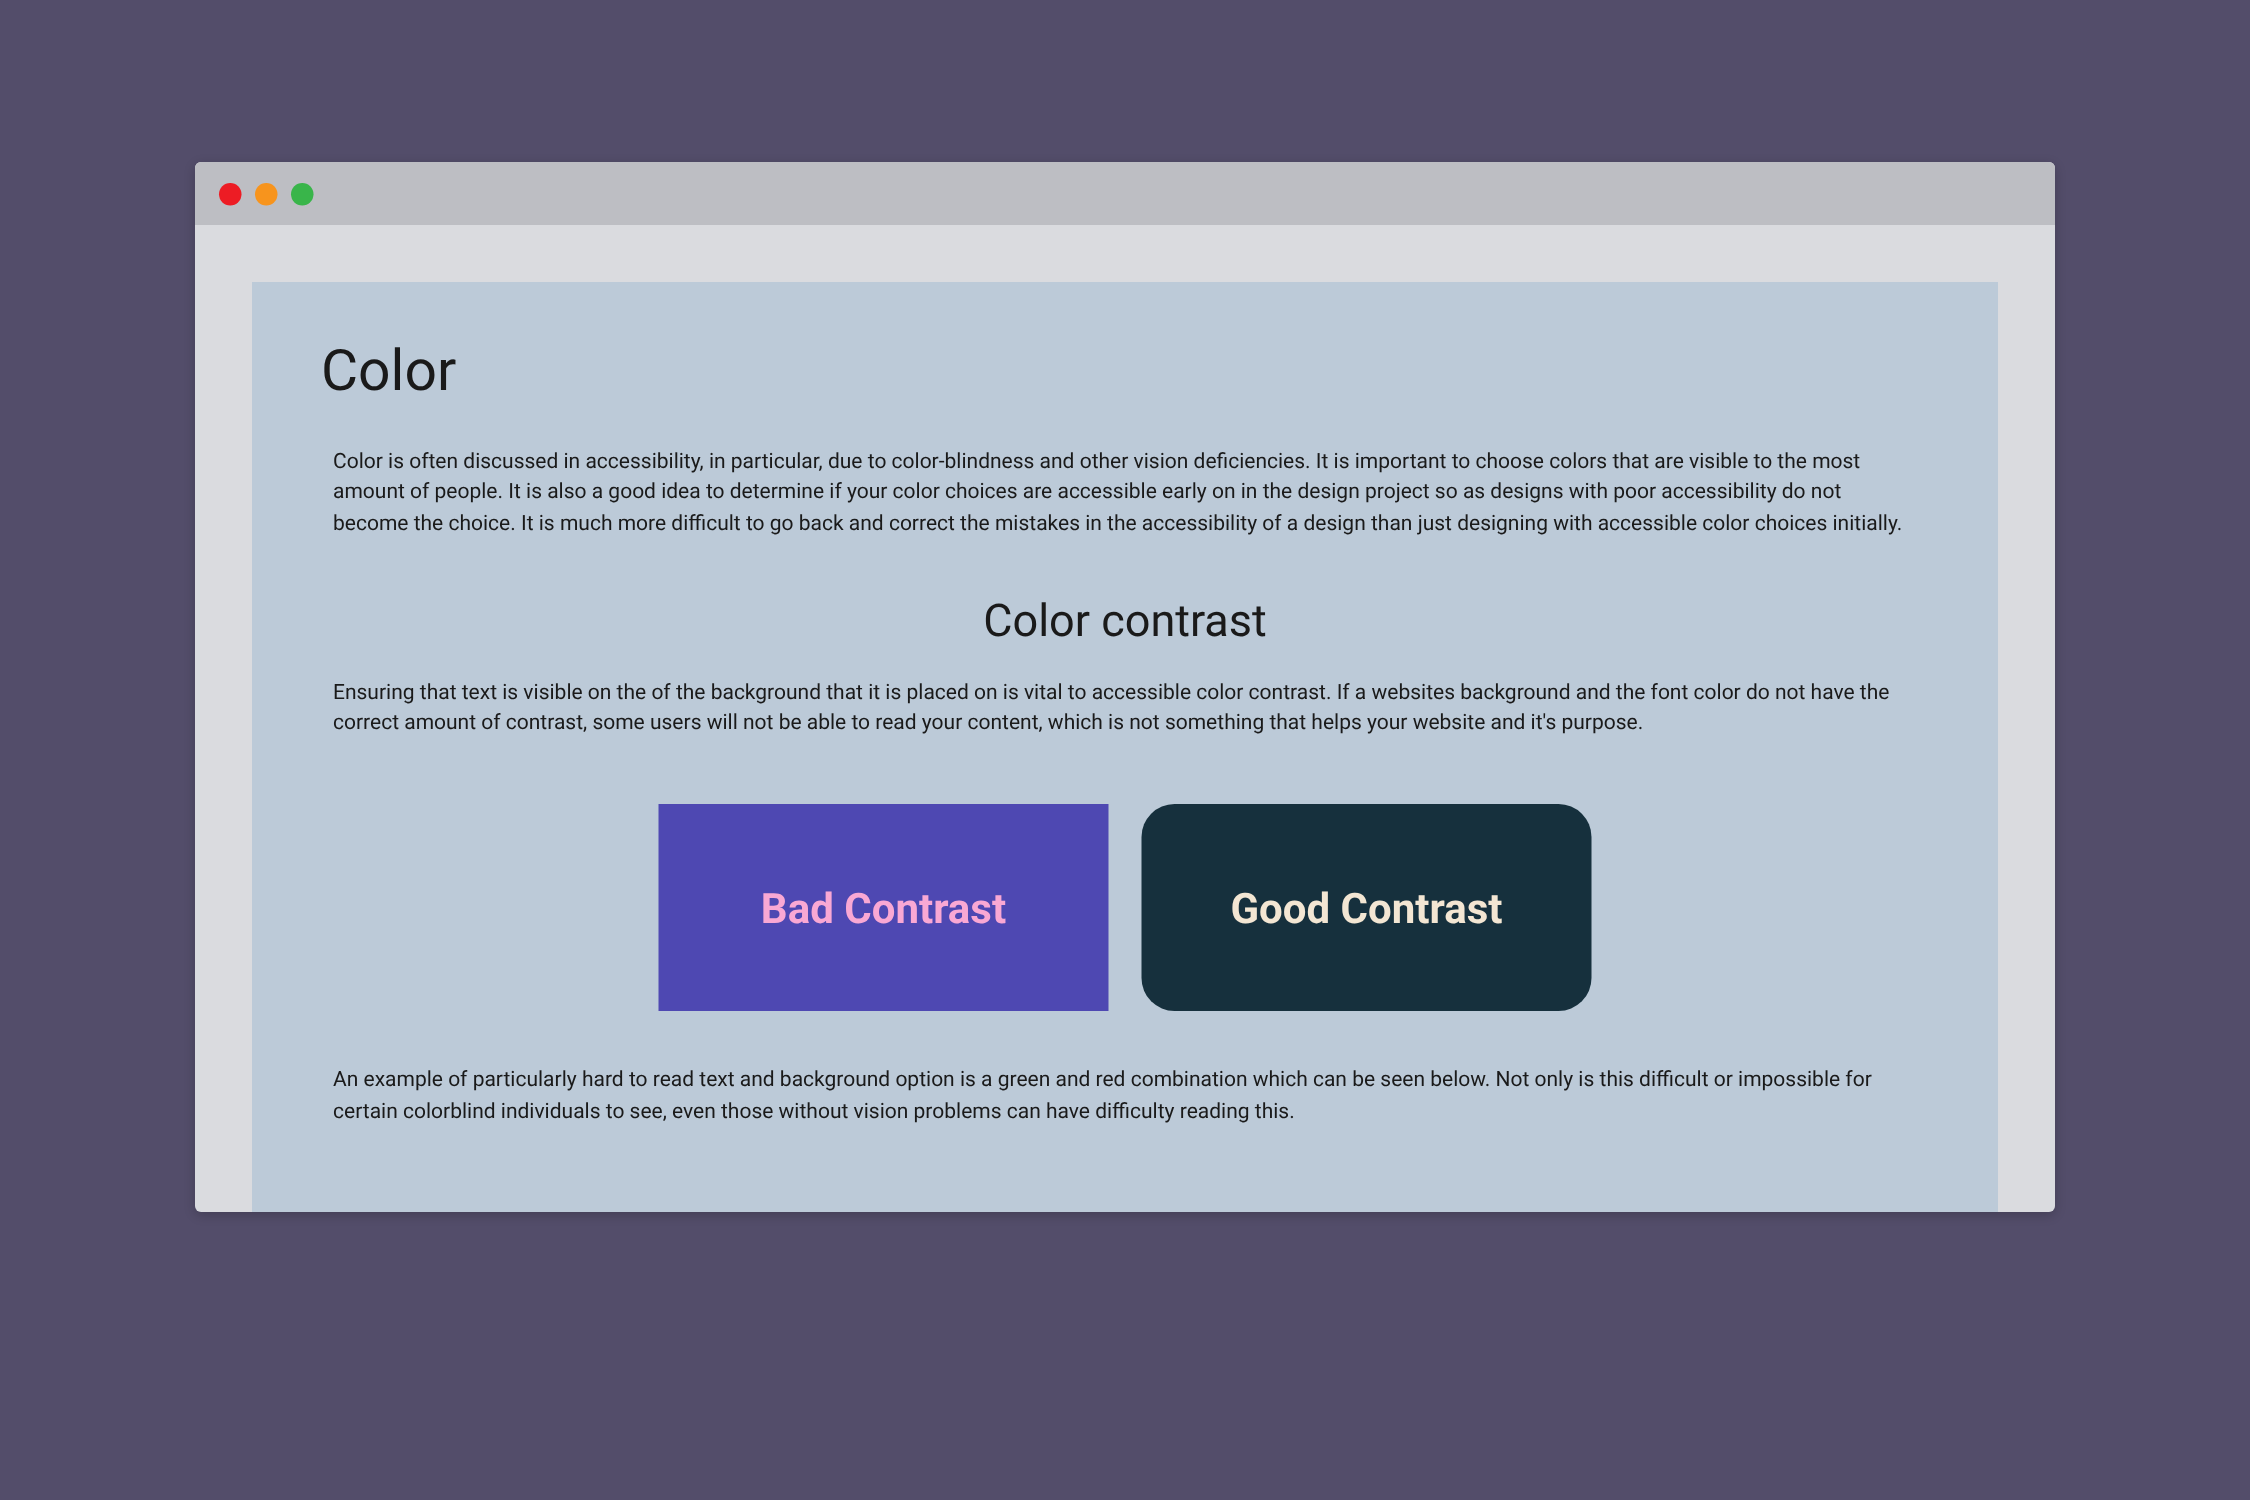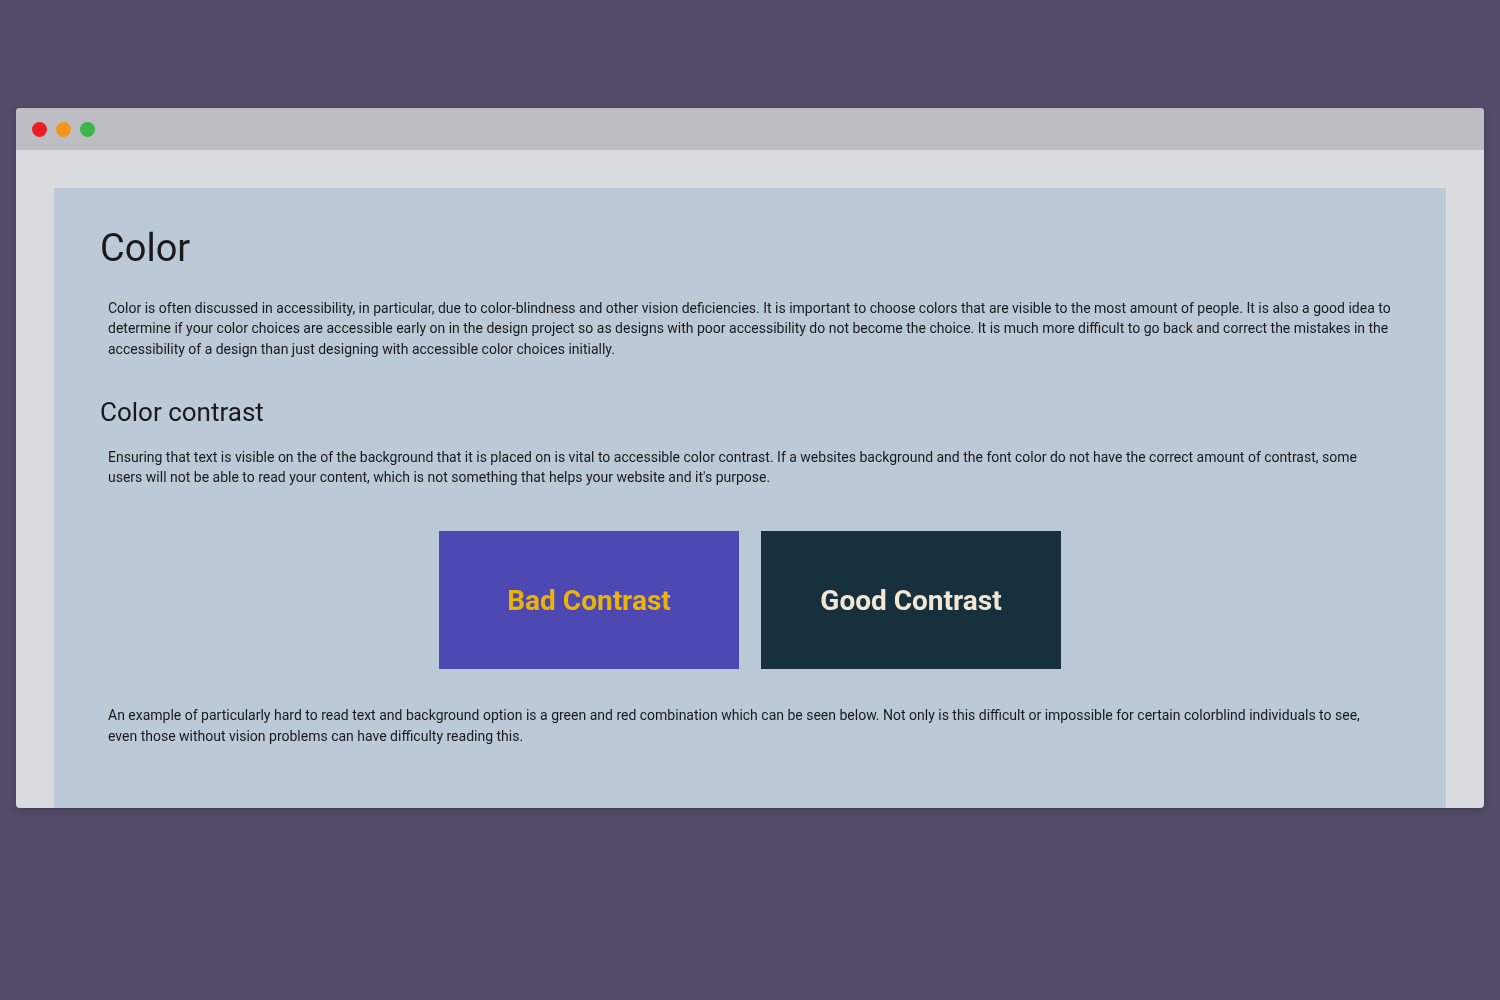--- a/index.html
+++ b/index.html
@@ -10,21 +10,21 @@
     body {
       background: #534d6a;
       font-family: -apple-system, BlinkMacSystemFont, "Segoe UI", Roboto, Helvetica, Arial, sans-serif;
       display: flex;
       justify-content: center;
       align-items: flex-start;
       min-height: 1000px;
       padding-top: 108px;
     }
     .browser-window {
-      width: 1468px;
+      width: 1240px;
       height: 700px;
       background: #dadbdf;
       border-radius: 4px;
       overflow: hidden;
       box-shadow: 0 2px 8px rgba(0,0,0,0.2);
     }
     .titlebar {
       height: 42px;
       background: #bdbec3;
       display: flex;
@@ -50,24 +50,25 @@
       padding: 38px 46px 0 46px;
       height: 100%;
       color: #1a1a1a;
     }
     .content-inner h1 {
       font-size: 38px;
       font-weight: 400;
       margin-bottom: 28px;
     }
     .content-inner h2 {
-      font-size: 26px;
+      font-size: 30px;
       font-weight: 400;
       margin-top: 38px;
       margin-bottom: 20px;
+      text-align: center;
     }
     .content-inner p {
       font-size: 14px;
       line-height: 1.45;
       margin-left: 8px;
       margin-right: 8px;
     }
     .contrast-examples {
       display: flex;
       justify-content: center;
@@ -78,25 +79,26 @@
       width: 300px;
       height: 138px;
       display: flex;
       align-items: center;
       justify-content: center;
       font-size: 28px;
       font-weight: 700;
     }
     .bad-contrast {
       background: #4e48b2;
-      color: #eab308;
+      color: #f9a8d4;
     }
     .good-contrast {
       background: #16303d;
       color: #f3e6d3;
+      border-radius: 22px;
     }
   </style>
 </head>
 <body>
 
 <div class="browser-window">
   <div class="titlebar">
     <div class="traffic-light tl-red"></div>
     <div class="traffic-light tl-yellow"></div>
     <div class="traffic-light tl-green"></div>

